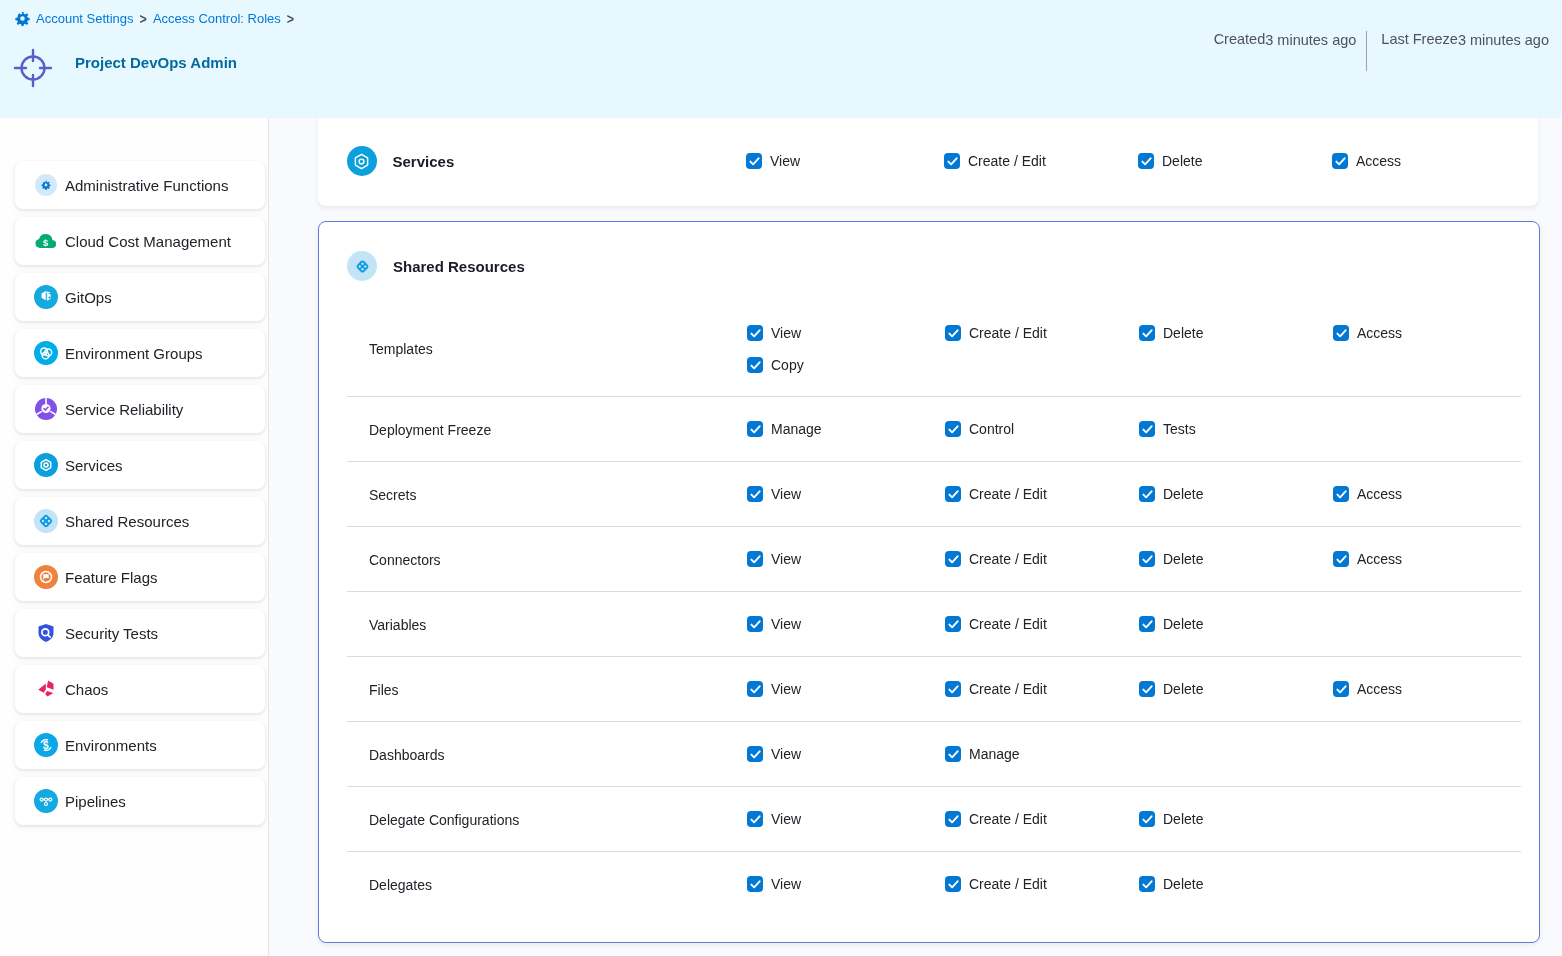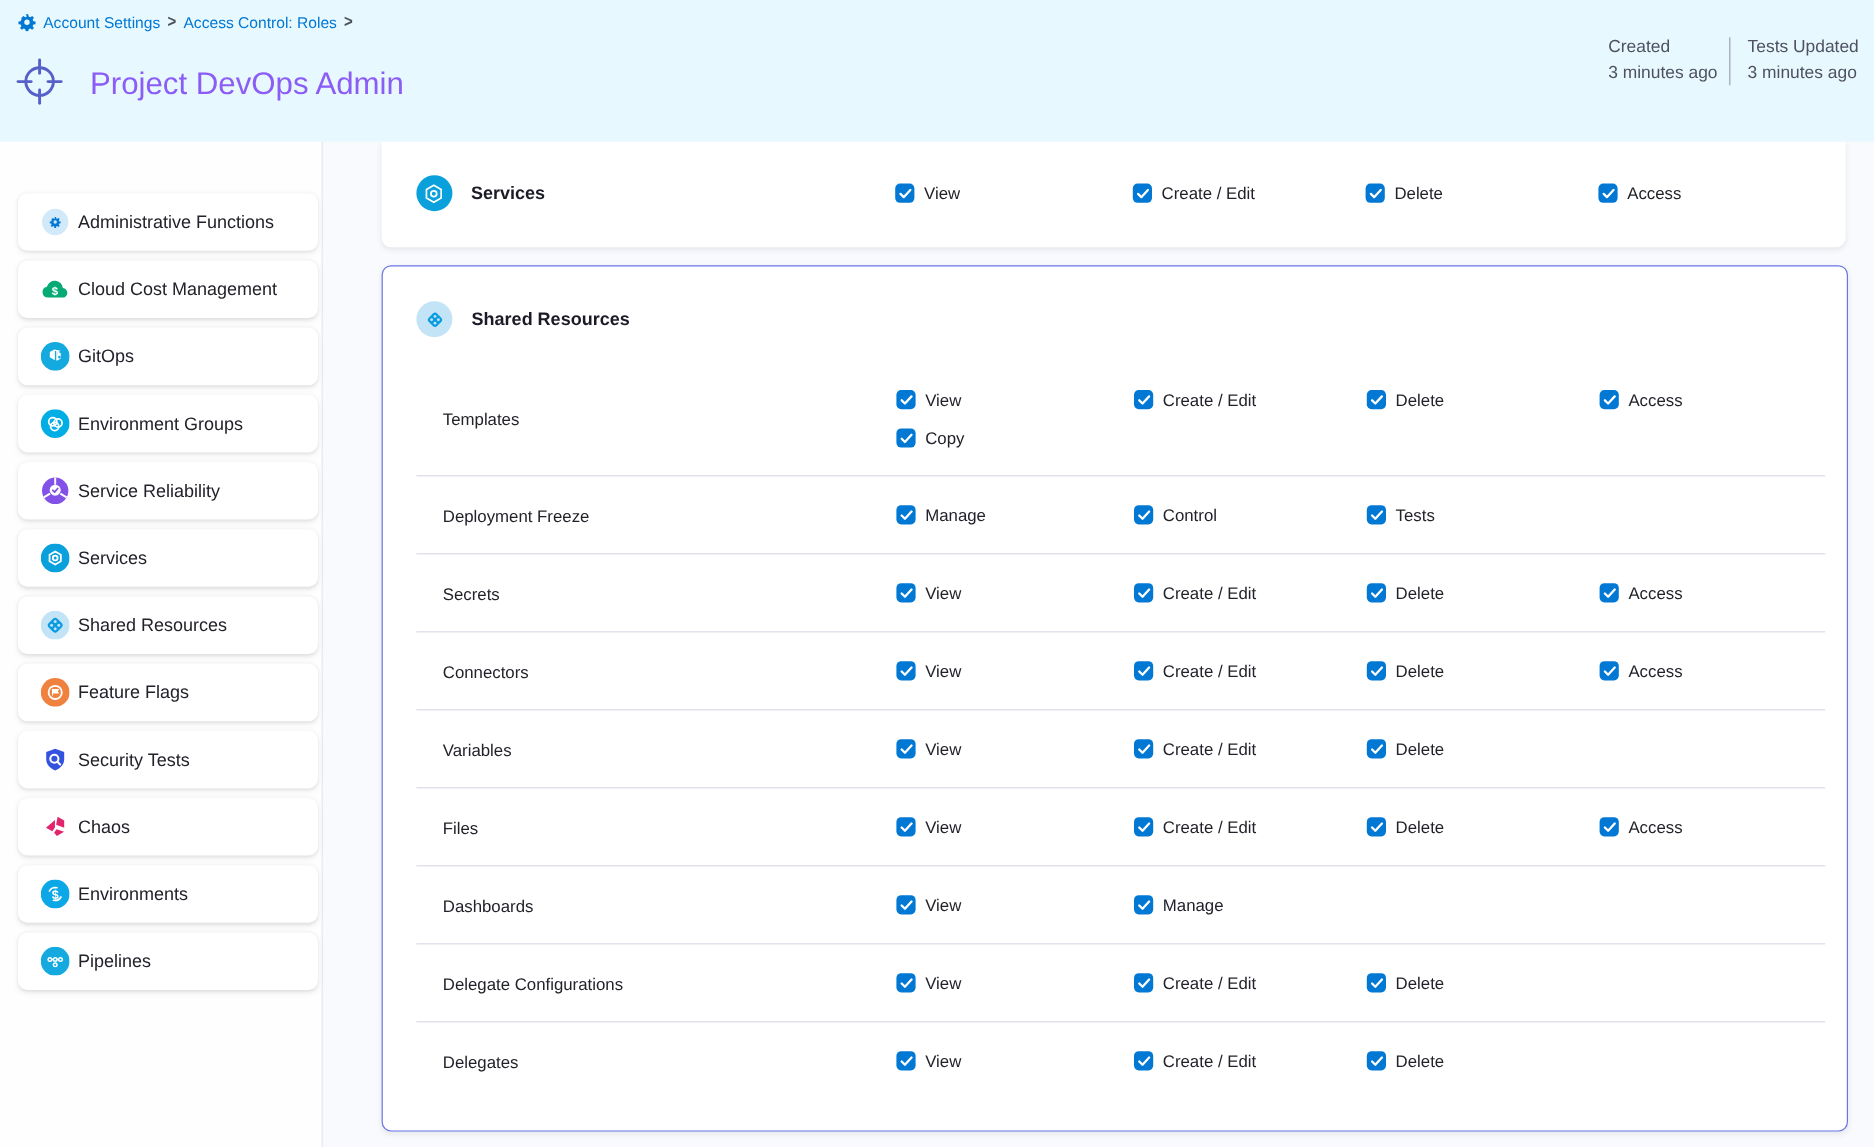--- a/index.html
+++ b/index.html
@@ -1,25 +1,25 @@
 <!DOCTYPE html>
 <html><head>
 <meta charset="utf-8">
 <style>
   * { margin:0; padding:0; box-sizing:border-box; }
   html,body { width:1562px; height:956px; overflow:hidden; }
   body { font-family:"Liberation Sans", sans-serif; background:#F8FAFD; position:relative; }
   .header { position:absolute; left:0; top:0; width:1562px; height:118px; background:#E7F8FE; }
-  .crumbs { position:absolute; left:15px; top:11px; display:flex; font-size:13px; font-weight:500; color:#0278D5; }
+  .crumbs { position:absolute; left:15px; top:11px; display:flex; align-items:center; font-size:13px; font-weight:500; color:#0278D5; }
   .crumbs .sep { color:#4D4F5C; margin:0 6px; font-size:12.5px; font-weight:700; transform:scaleY(1.15); display:inline-block; }
   .crumbs svg { margin-right:6px; display:block; }
-  .pagetitle { position:absolute; left:75px; top:54px; font-size:26px; font-weight:400; color:#8b5cf6; }
+  .pagetitle { position:absolute; left:75px; top:54px; font-size:15px; font-weight:700; color:#0369a1; }
   .crosshair { position:absolute; left:13px; top:48px; }
   .meta { position:absolute; right:13px; top:29px; display:flex; color:#4F5162; font-size:14.5px; }
-  .meta .col { display:flex; flex-direction:column; }
+  .meta .col { display:flex; }
   .meta .lab { line-height:21px; }
   .meta .val { line-height:22px; }
   .meta .vline { width:1px; background:#9FA0B5; margin:2px 14px 0 10px; height:40px; }
 
   .sidebar { position:absolute; left:0; top:118px; width:269px; height:838px; background:#FEFEFE; border-right:1px solid #E4E6EA; }
   .scard { position:absolute; left:15px; width:250px; height:48px; background:#fff; border-radius:8px;
            box-shadow:0 1px 3px rgba(40,41,61,0.10), 0 2px 6px rgba(96,97,112,0.08);
            display:flex; align-items:center; padding-left:19px; font-size:15px; color:#22222A; }
   .scard .ic { width:24px; height:24px; margin-right:7px; flex:none; display:flex; align-items:center; justify-content:center; }
 
@@ -617,17 +617,17 @@
       <line x1="27" y1="20" x2="38" y2="20" stroke="#5660C8" stroke-width="2.4" stroke-linecap="round"></line>
     </svg>
     <div class="pagetitle">Project DevOps Admin</div>
     <div class="meta">
       <div class="col">
         <span class="lab">Created</span>
         <span class="val">3 minutes ago</span>
       </div>
       <div class="vline"></div>
       <div class="col">
-        <span class="lab">Tests Updated</span>
+        <span class="lab">Last Freeze</span>
         <span class="val">3 minutes ago</span>
       </div>
     </div>
   </div>
 
 </body></html>

